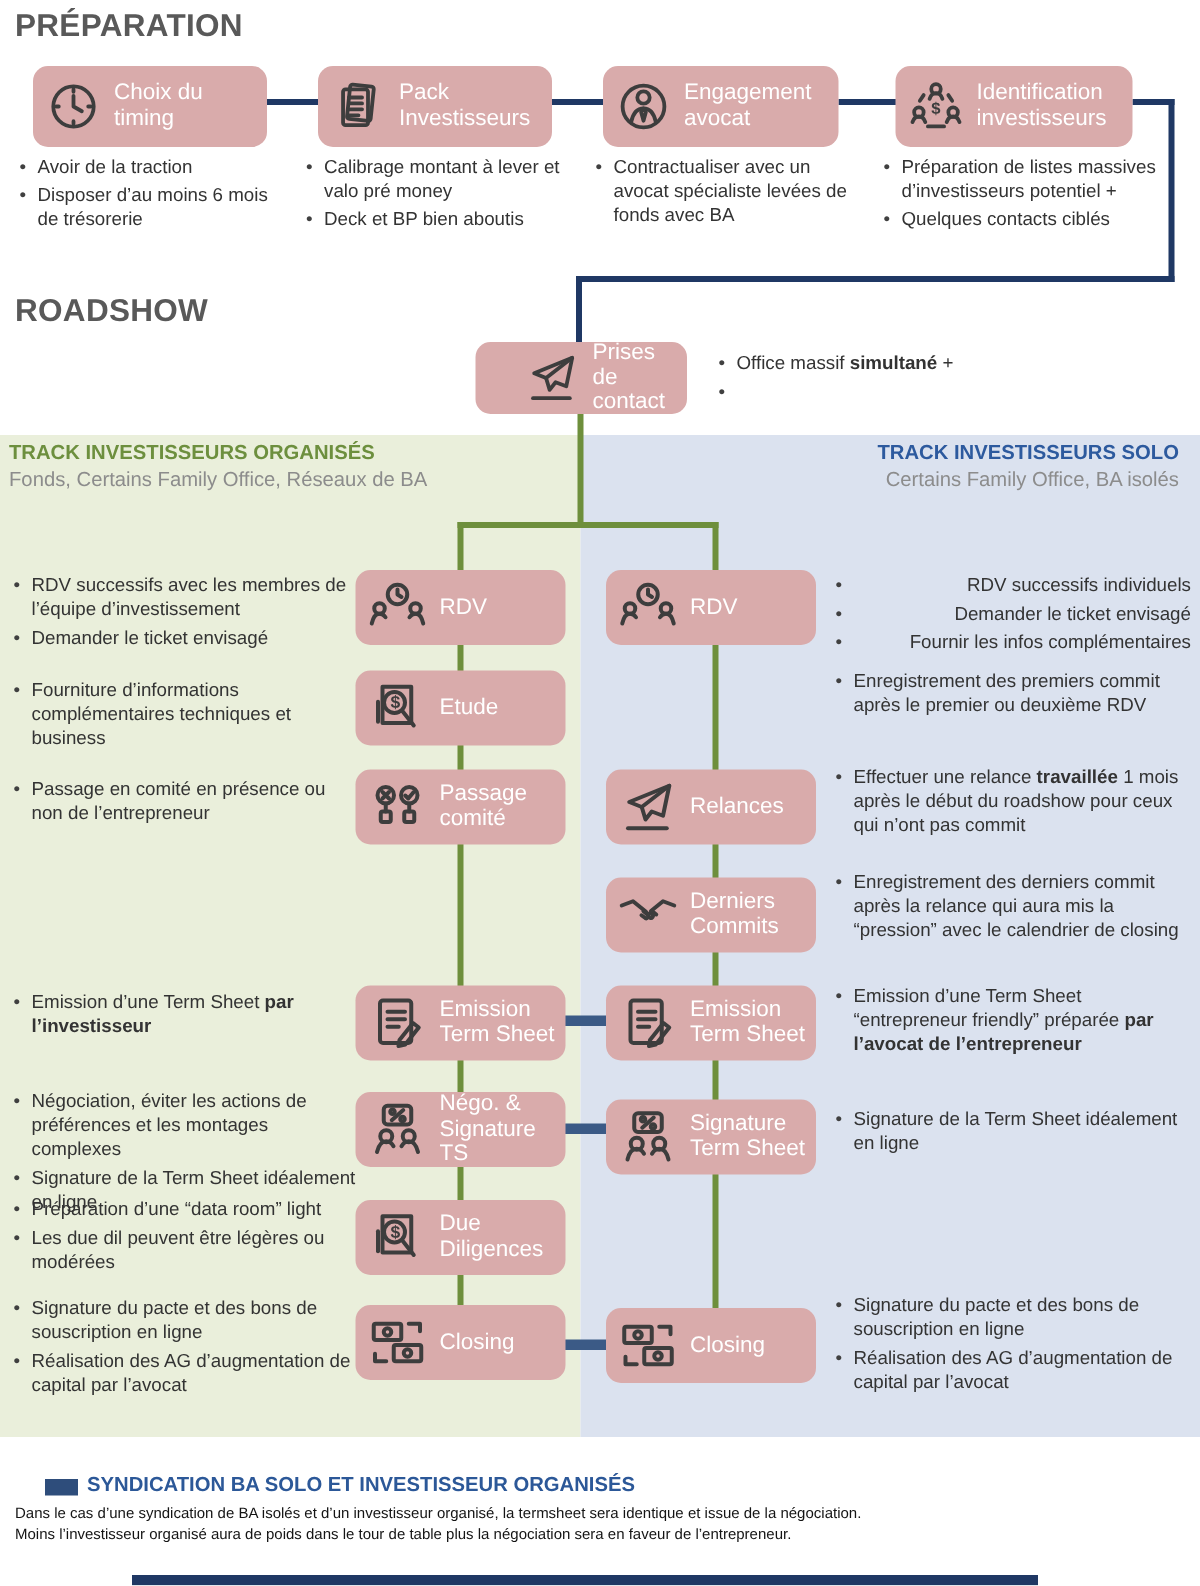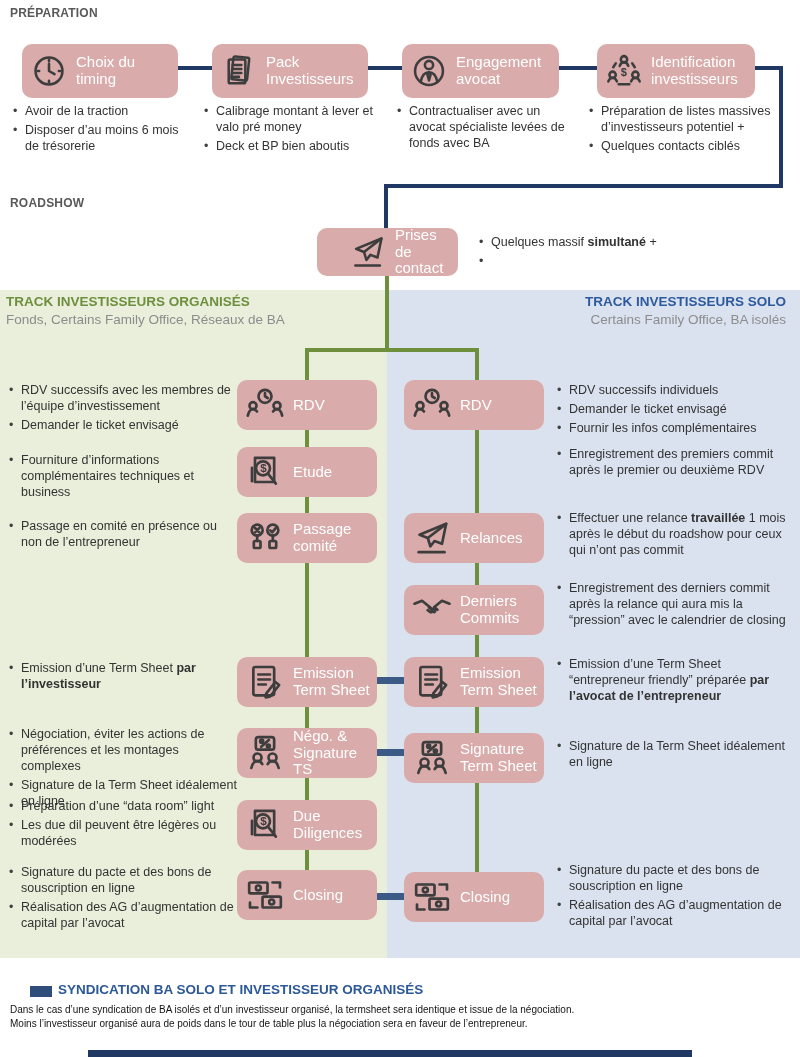--- a/index.html
+++ b/index.html
@@ -1,19 +1,19 @@
 <!DOCTYPE html>
 <html><head>
 <meta charset="utf-8">
 <style>
   html,body{margin:0;padding:0;background:#fff;}
   .canvas{position:relative;width:800px;height:1057px;background:#ffffff;overflow:hidden;
           font-family:"Liberation Sans",sans-serif;color:#333;}
   .abs{position:absolute;}
-  .h1{font-size:12px;font-weight:700;color:#595959;letter-spacing:.2px;}
+  .h1{font-size:21px;font-weight:700;color:#595959;letter-spacing:.2px;}
   .panel-left{background:#eaefdb;}
   .panel-right{background:#dbe2ef;}
   .track-title{font-size:13.5px;font-weight:700;}
   .track-title.green{color:#6d8f3e;}
   .track-title.blue{color:#2d5a9e;}
   .track-sub{font-size:13.5px;color:#8c8c8c;}
   .pbox{position:absolute;background:#d9abab;border-radius:10px;display:flex;align-items:center;
         padding:4px 6px 4px 8px;box-sizing:border-box;}
   .pbox .blabel{color:#fff;font-weight:400;font-size:15px;line-height:1.12;margin-left:8px;}
   .bicon{flex:0 0 auto;display:flex;align-items:center;justify-content:center;}
@@ -130,21 +130,21 @@
     <span class="bicon">
       <svg class="lic" width="38" height="38" viewBox="0 0 24 24">
           <path d="M20.5 3.5L4.5 10l5 2 1.5 5 2.5-3.2 4.5 1.7z"></path>
           <path d="M20.5 3.5L9.5 12"></path>
           <path d="M4 20.5h15.5"></path>
         </svg>
     </span>
     <span class="blabel">Prises de contact</span>
   </div>
   <ul class="blt abs" style="left:478px;top:234px;width:300px;">
-      <li><span>Quelques massif </span><span class="bld">simultané</span><span> +</span></li>
+      <li><span>Office massif </span><span class="bld">simultané</span><span> +</span></li>
       <li><span></span></li>
     </ul>
 
   <div class="pbox" style="left:237px;top:380px;width:140px;height:50px;">
     <span class="bicon">
       <svg class="lic" width="40" height="40" viewBox="0 0 24 24">
           <circle cx="12" cy="6.8" r="3.9"></circle>
           <path d="M12 4.8v2l1.6 1"></path>
           <circle cx="4.8" cy="12.4" r="2.1"></circle>
           <path d="M1.7 18.4c.6-2.6 1.7-3.9 3.1-3.9 1 0 1.8.5 2.4 1.4"></path>
@@ -322,21 +322,21 @@
     </ul>
   <ul class="blt abs" style="left:8px;top:798px;width:228px;">
       <li><span>Préparation d’une “data room” light</span></li>
       <li><span>Les due dil peuvent être légères ou modérées</span></li>
     </ul>
   <ul class="blt abs" style="left:8px;top:864px;width:232px;">
       <li><span>Signature du pacte et des bons de souscription en ligne</span></li>
       <li><span>Réalisation des AG d’augmentation de capital par l’avocat</span></li>
     </ul>
 
-  <ul class="blt abs" style="left:556px;top:382px;width:238px;">
+  <ul class="blt abs" style="left:556px;top:382px;width:238px;text-align:right;">
       <li><span>RDV successifs individuels</span></li>
       <li><span>Demander le ticket envisagé</span></li>
       <li><span>Fournir les infos complémentaires</span></li>
     </ul>
   <ul class="blt abs" style="left:556px;top:446px;width:238px;">
       <li><span>Enregistrement des premiers commit après le premier ou deuxième RDV</span></li>
     </ul>
   <ul class="blt abs" style="left:556px;top:510px;width:240px;">
       <li><span>Effectuer une relance </span><span class="bld">travaillée</span><span> 1 mois après le début du roadshow pour ceux qui n’ont pas commit</span></li>
     </ul>

